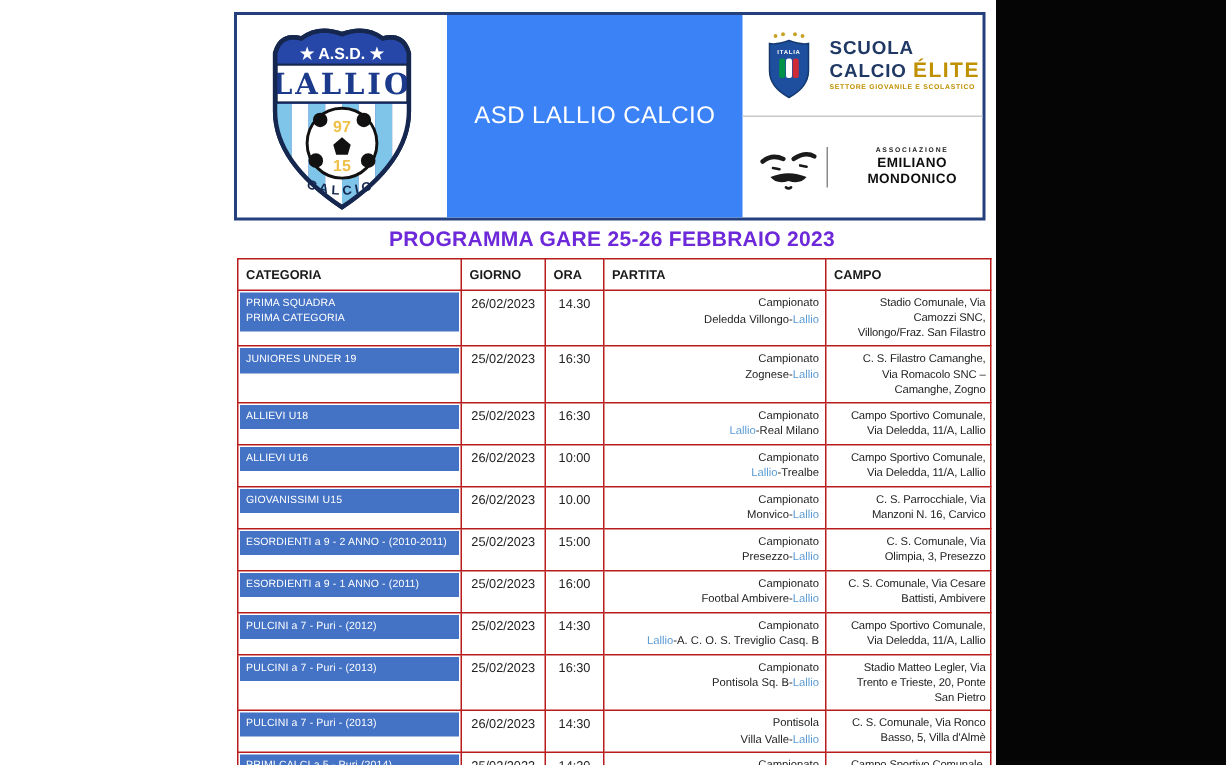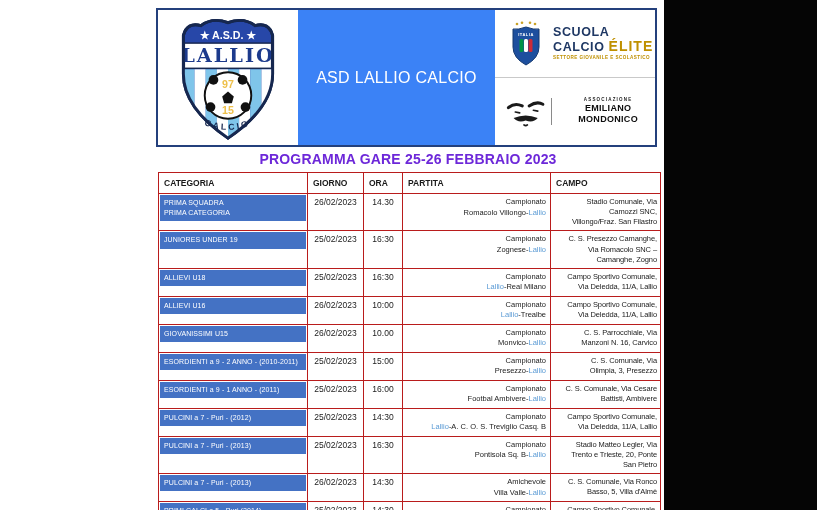--- a/index.html
+++ b/index.html
@@ -156,37 +156,37 @@
     <tbody id="rows-body">
         <tr>
       <td class="cat">
         <div class="cat-inner">PRIMA SQUADRA
 PRIMA CATEGORIA</div>
       </td>
       <td class="c-giorno">26/02/2023</td>
       <td class="c-ora">14.30</td>
       <td class="c-partita">
         <div>Campionato</div>
-        <div><span>Romacolo Villongo-</span><span class="lallio">Lallio</span><span></span></div>
+        <div><span>Deledda Villongo-</span><span class="lallio">Lallio</span><span></span></div>
       </td>
       <td class="c-campo">Stadio Comunale, Via
 Camozzi SNC,
 Villongo/Fraz. San Filastro</td>
     </tr>
         <tr>
       <td class="cat">
         <div class="cat-inner">JUNIORES UNDER 19</div>
       </td>
       <td class="c-giorno">25/02/2023</td>
       <td class="c-ora">16:30</td>
       <td class="c-partita">
         <div>Campionato</div>
         <div><span>Zognese-</span><span class="lallio">Lallio</span><span></span></div>
       </td>
-      <td class="c-campo">C. S. Presezzo Camanghe,
+      <td class="c-campo">C. S. Filastro Camanghe,
 Via Romacolo SNC –
 Camanghe, Zogno</td>
     </tr>
         <tr>
       <td class="cat">
         <div class="cat-inner">ALLIEVI U18</div>
       </td>
       <td class="c-giorno">25/02/2023</td>
       <td class="c-ora">16:30</td>
       <td class="c-partita">
@@ -275,21 +275,21 @@
 Trento e Trieste, 20, Ponte
 San Pietro</td>
     </tr>
         <tr>
       <td class="cat">
         <div class="cat-inner">PULCINI a 7 - Puri - (2013)</div>
       </td>
       <td class="c-giorno">26/02/2023</td>
       <td class="c-ora">14:30</td>
       <td class="c-partita">
-        <div>Amichevole</div>
+        <div>Pontisola</div>
         <div><span>Villa Valle-</span><span class="lallio">Lallio</span><span></span></div>
       </td>
       <td class="c-campo">C. S. Comunale, Via Ronco
 Basso, 5, Villa d'Almè</td>
     </tr>
         <tr>
       <td class="cat">
         <div class="cat-inner">PRIMI CALCI a 5 - Puri (2014)</div>
       </td>
       <td class="c-giorno">25/02/2023</td>

